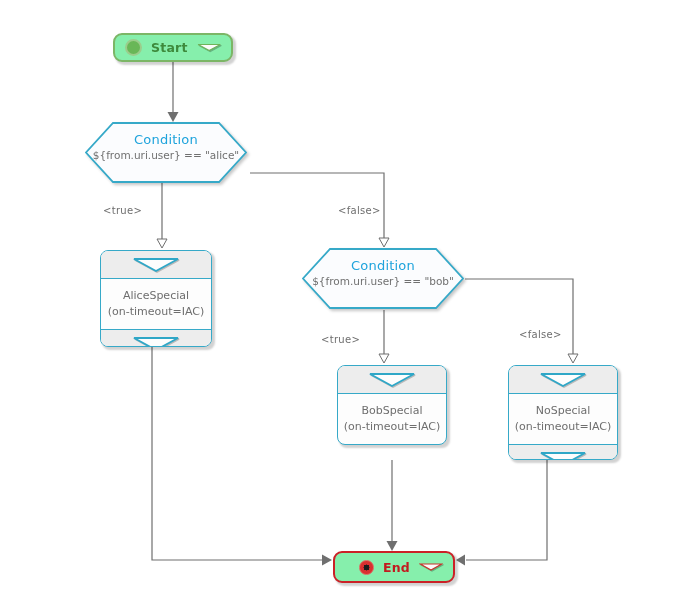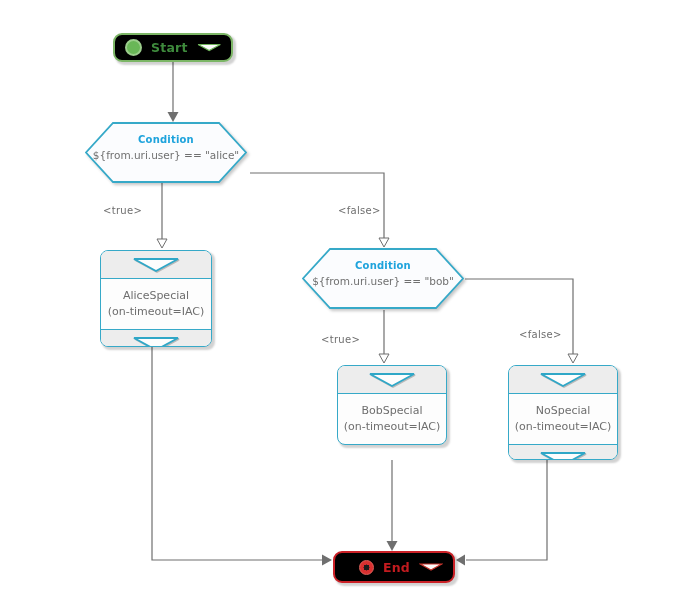--- a/index.html
+++ b/index.html
@@ -10,42 +10,42 @@
   .wires{position:absolute;left:0;top:0;}
   .wires path{stroke:#6F6F6F;stroke-width:1.2;fill:none;}
   .wires polygon.filled{fill:#6F6F6F;stroke:none;}
   .wires polygon.open{fill:#ffffff;stroke:#6F6F6F;stroke-width:1;}
 
   .node{position:absolute;box-sizing:border-box;}
 
   
   .pill{
     display:flex;align-items:center;gap:9px;padding:0 10px;
-    background:#000000;border-radius:9px;
+    background:#86efac;border-radius:9px;
     box-shadow:2.5px 2.5px 2px rgba(0,0,0,0.18);
   }
   .pill .nlabel{font-size:12.5px;font-weight:bold;letter-spacing:.2px;}
   .pill .tri{margin-left:auto;filter:drop-shadow(1.5px 1.5px .5px rgba(0,0,0,0.25));}
   .start{left:113px;top:33px;width:120px;height:29px;border:2px solid #7CB666;}
   .start .nlabel{color:#3E8A3C;}
   .start .dot{width:13px;height:13px;border-radius:50%;background:#69B757;border:2px solid #9BCD8B;flex:none;}
   .start .tri path{fill:#FCFCFB;stroke:#6FB35A;stroke-width:2;}
   .end{left:333px;top:551px;width:122px;height:32px;border:2px solid #CB2127;padding-left:24px;}
   .end .nlabel{color:#C21B1F;}
   .end .dot{width:13px;height:13px;border-radius:50%;flex:none;border:1.5px solid #E2635C;
     background:radial-gradient(circle,#1c1c1c 0 31%,#D93030 34% 100%);}
   .end .tri path{fill:#FDFBFA;stroke:#C8342C;stroke-width:2;}
 
   
   .hex{width:162px;height:61px;}
   .hexbg{position:absolute;left:0;top:0;filter:drop-shadow(2.5px 2.5px 1.5px rgba(0,0,0,0.22));}
   .hexbg polygon{fill:#FBFCFE;stroke:#36A9C8;stroke-width:1.8;}
   .hextext{position:absolute;left:0;top:0;width:100%;height:100%;
     display:flex;flex-direction:column;align-items:center;padding-top:10px;box-sizing:border-box;}
-  .ctitle{font-size:10px;font-weight:bold;color:#1EA3DC;letter-spacing:.2px;line-height:16px;}
+  .ctitle{font-size:13px;font-weight:normal;color:#1EA3DC;letter-spacing:.2px;line-height:16px;}
   .cexpr{font-size:10.5px;color:#707070;line-height:15px;}
 
   
   .act{
     display:flex;flex-direction:column;
     border:1.5px solid #36A9C8;border-radius:8px;background:#FDFDFD;
     box-shadow:2.5px 2.5px 2px rgba(0,0,0,0.18);overflow:hidden;gap:9px;
   }
   .arow{display:flex;align-items:center;justify-content:center;}
   .arow.cap{height:27px;background:#EDEDED;flex:none;}

